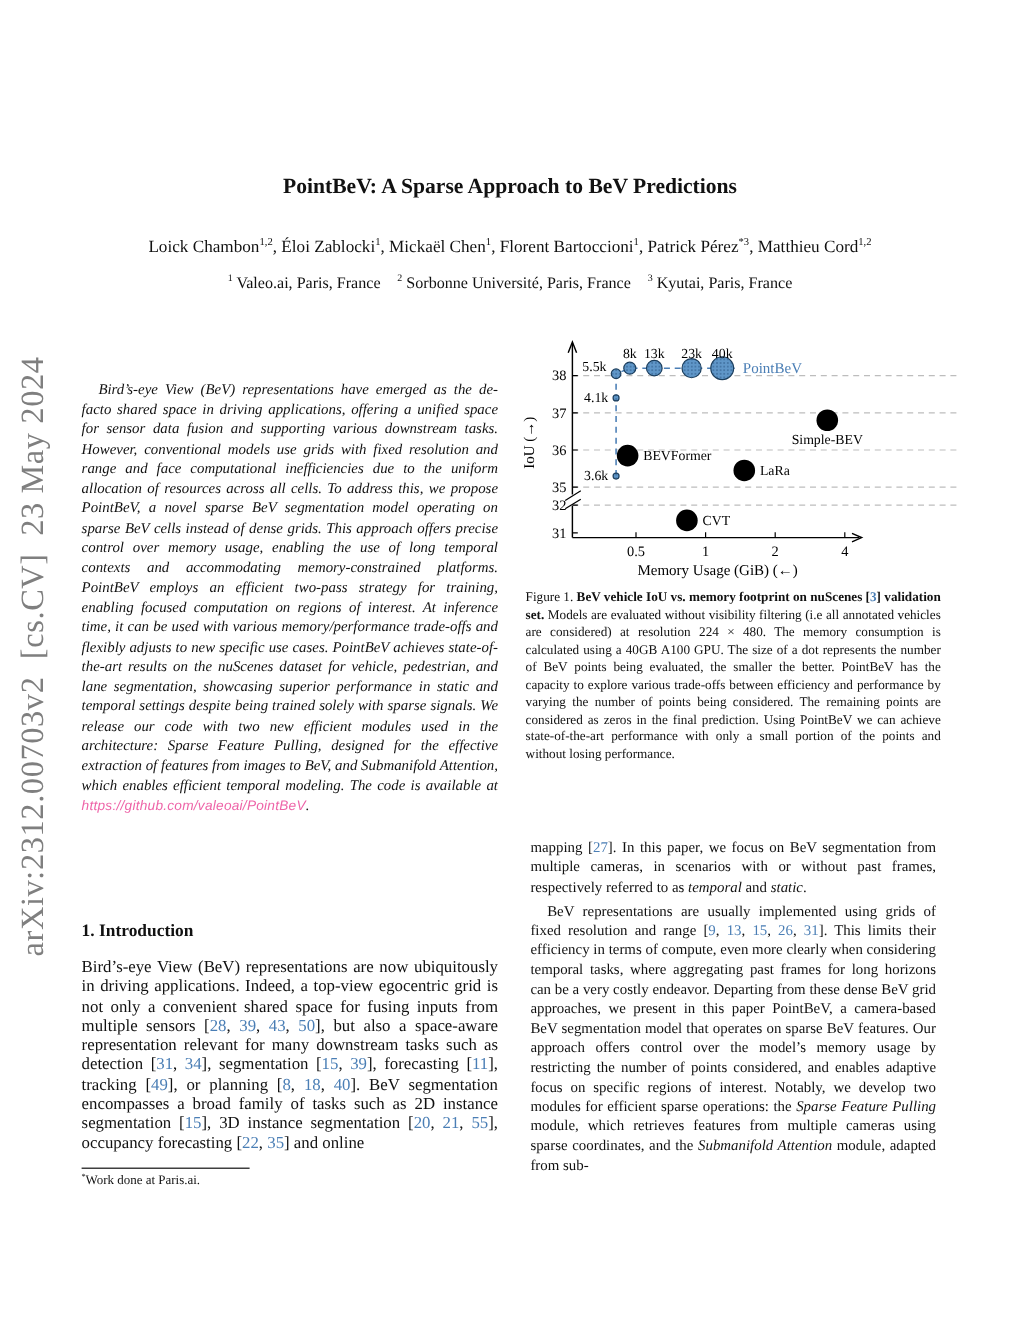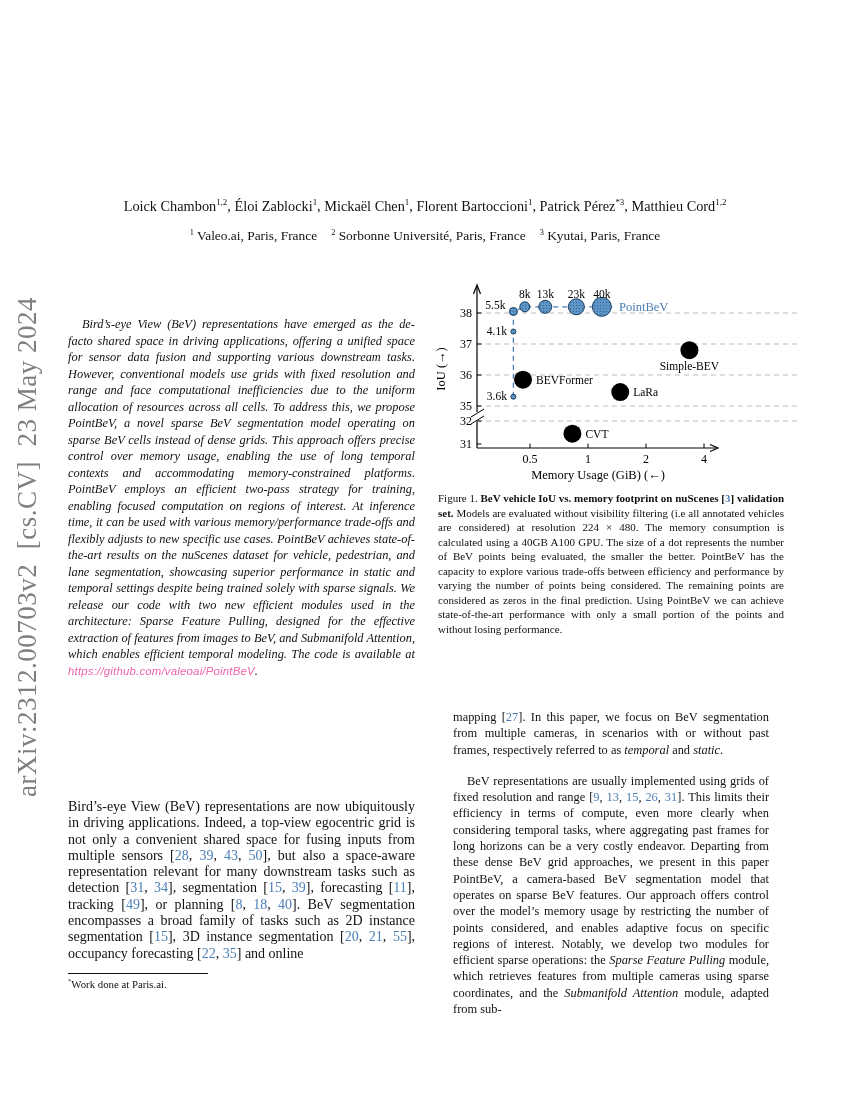--- a/index.html
+++ b/index.html
@@ -22,41 +22,43 @@
       text-align:justify;text-indent:14px;}
   #intro-heading{top:768px;font-size:14.5px;font-weight:bold;}
   #intro-body{top:799px;font-size:14px;line-height:16.3px;text-align:justify;}
   #footnote-rule{left:68px;top:973px;width:140px;border-top:1px solid #111;height:0;}
   #footnote{left:68px;top:978px;width:347px;font-size:10.8px;}
   
   .rcol{left:438px;width:346px;}
   #fig1{left:428px;top:274px;}
   #fig-caption{top:491px;font-size:11px;line-height:14.55px;text-align:justify;font-family:Liberation Serif, serif;}
   #rc-body{top:694px;font-size:12.4px;line-height:16.3px;text-align:justify;}
-  #rc-body p{margin:15px;}
+  #rc-body p{margin:4px;}
   #rc-body p.indent{text-indent:14px;}
   .cite{color:#4a7eb5;}
   .url{color:#ee64a8;font-family:Liberation Sans, sans-serif;
        font-style:italic;font-size:11.4px;letter-spacing:0.2px;}
 </style>
 </head>
 <body>
 
 <div id="page">
 
   <div class="abs" id="arxiv-stamp">arXiv:2312.00703v2  [cs.CV]  23 May 2024</div>
 
+  <div class="abs" id="paper-title">PointBeV: A Sparse Approach to BeV Predictions</div>
 
   <div class="abs" id="authors-line"><span>Loick Chambon<sup>1,2</sup>,</span> <span>Éloi Zablocki<sup>1</sup>,</span> <span>Mickaël Chen<sup>1</sup>,</span> <span>Florent Bartoccioni<sup>1</sup>,</span> <span>Patrick Pérez<sup>*3</sup>,</span> <span>Matthieu Cord<sup>1,2</sup></span></div>
 
   <div class="abs" id="affils-line"><span class="affil"><sup>1</sup> Valeo.ai, Paris, France</span><span class="affil"><sup>2</sup> Sorbonne Université, Paris, France</span><span class="affil"><sup>3</sup> Kyutai, Paris, France</span></div>
 
 
   <div class="abs lcol" id="abstract-body">Bird’s-eye View (BeV) representations have emerged as the de-facto shared space in driving applications, offering a unified space for sensor data fusion and supporting various downstream tasks. However, conventional models use grids with fixed resolution and range and face computational inefficiencies due to the uniform allocation of resources across all cells. To address this, we propose PointBeV, a novel sparse BeV segmentation model operating on sparse BeV cells instead of dense grids. This approach offers precise control over memory usage, enabling the use of long temporal contexts and accommodating memory-constrained platforms. PointBeV employs an efficient two-pass strategy for training, enabling focused computation on regions of interest. At inference time, it can be used with various memory/performance trade-offs and flexibly adjusts to new specific use cases. PointBeV achieves state-of-the-art results on the nuScenes dataset for vehicle, pedestrian, and lane segmentation, showcasing superior performance in static and temporal settings despite being trained solely with sparse signals. We release our code with two new efficient modules used in the architecture: Sparse Feature Pulling, designed for the effective extraction of features from images to BeV, and Submanifold Attention, which enables efficient temporal modeling. The code is available at <span class="url">https://github.com/valeoai/PointBeV</span>.</div>
 
+  <div class="abs lcol" id="intro-heading">1. Introduction</div>
 
   <div class="abs lcol" id="intro-body">Bird’s-eye View (BeV) representations are now ubiquitously in driving applications. Indeed, a top-view egocentric grid is not only a convenient shared space for fusing inputs from multiple sensors [<span class="cite">28</span>, <span class="cite">39</span>, <span class="cite">43</span>, <span class="cite">50</span>], but also a space-aware representation relevant for many downstream tasks such as detection [<span class="cite">31</span>, <span class="cite">34</span>], segmentation [<span class="cite">15</span>, <span class="cite">39</span>], forecasting [<span class="cite">11</span>], tracking [<span class="cite">49</span>], or planning [<span class="cite">8</span>, <span class="cite">18</span>, <span class="cite">40</span>]. BeV segmentation encompasses a broad family of tasks such as 2D instance segmentation [<span class="cite">15</span>], 3D instance segmentation [<span class="cite">20</span>, <span class="cite">21</span>, <span class="cite">55</span>], occupancy forecasting [<span class="cite">22</span>, <span class="cite">35</span>] and online</div>
 
   <div class="abs" id="footnote-rule"></div>
   <div class="abs" id="footnote"><sup>*</sup><span>Work done at Paris.ai.</span></div>
 
   <svg class="abs" id="fig1" width="380" height="214" viewBox="0 0 380 214">
       <defs>
         <pattern id="bluedots" width="3" height="3" patternUnits="userSpaceOnUse">
           <rect width="3" height="3" fill="#5f96c8"></rect>

